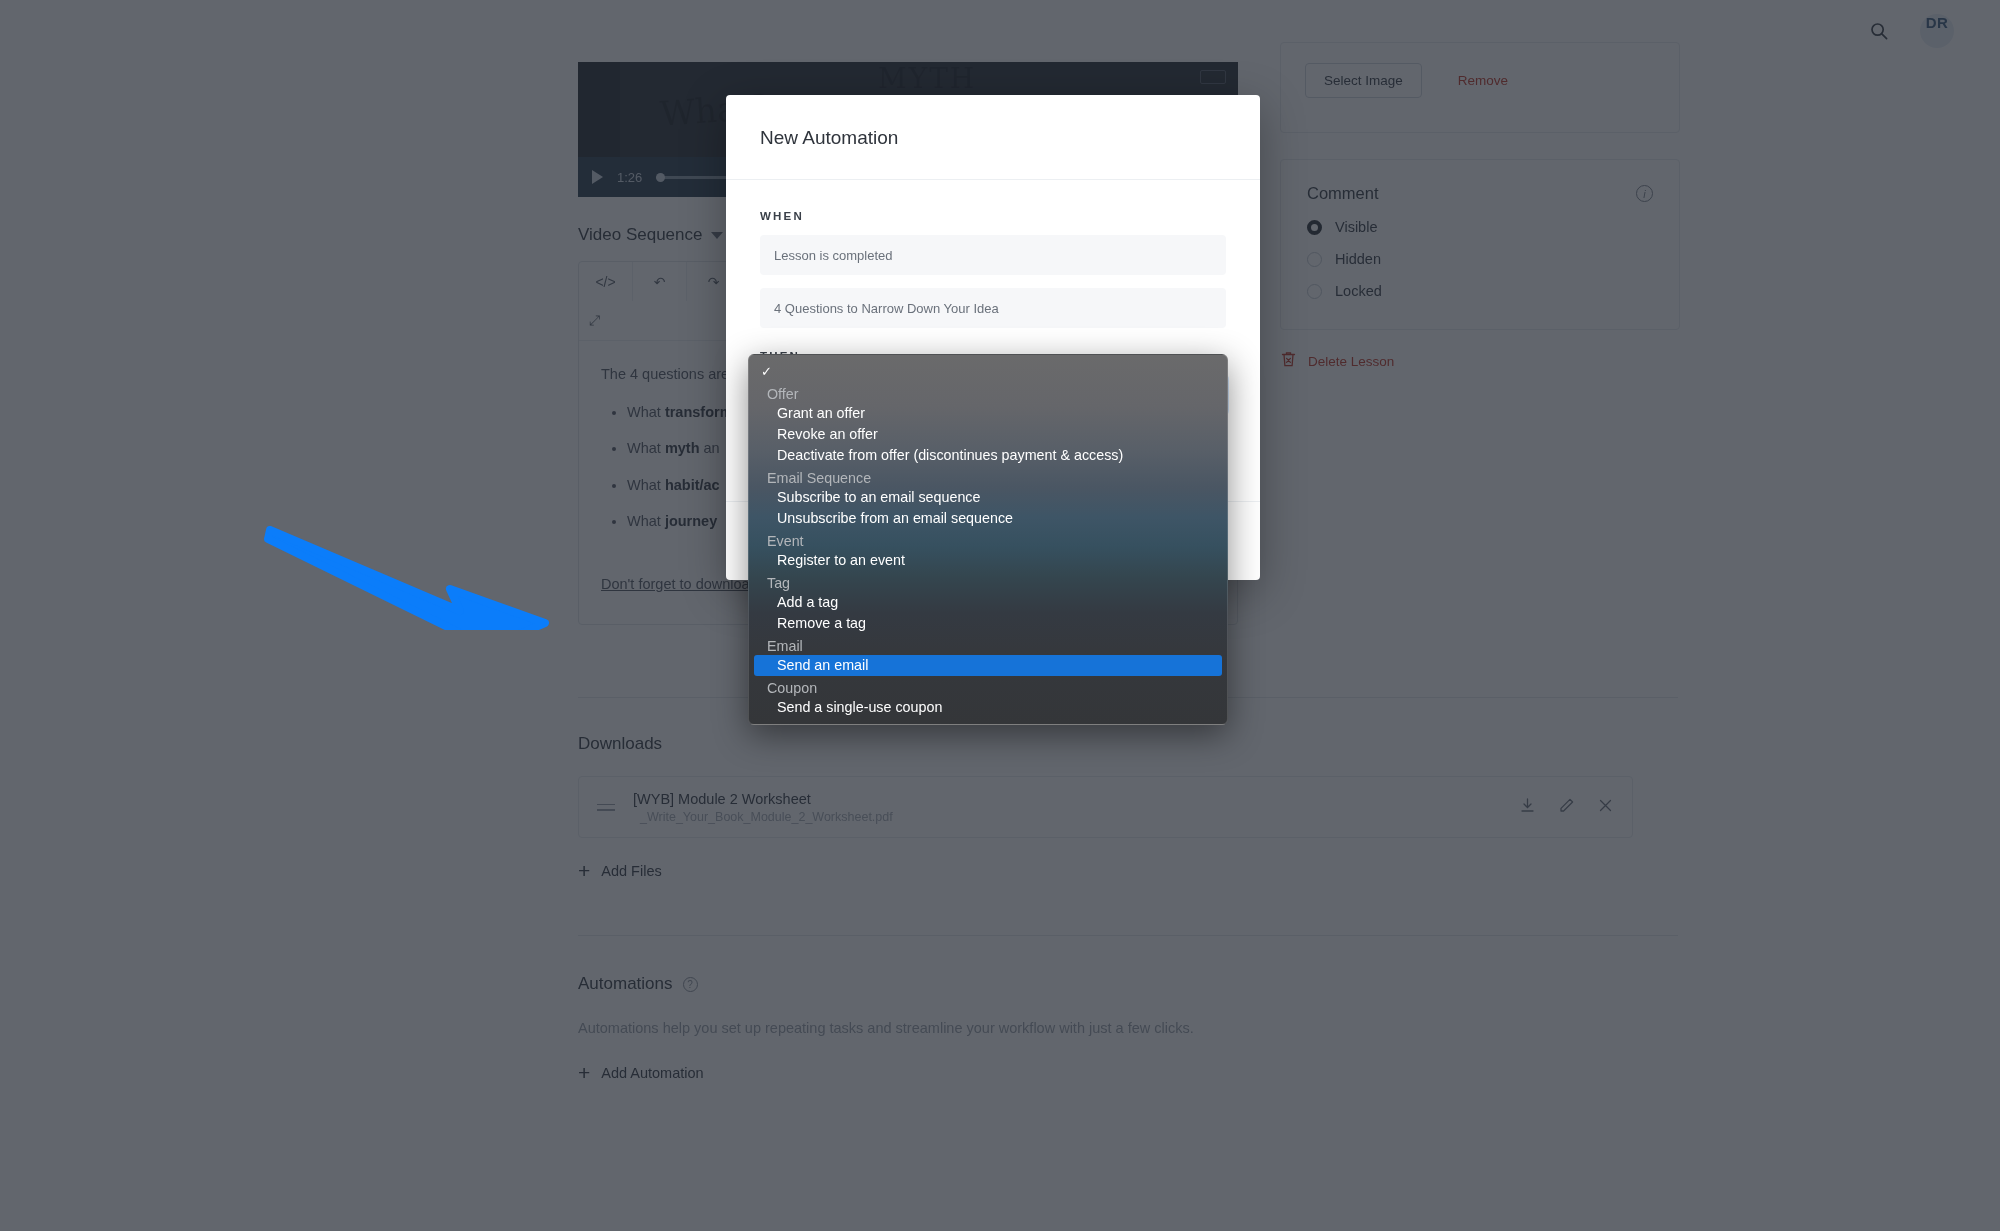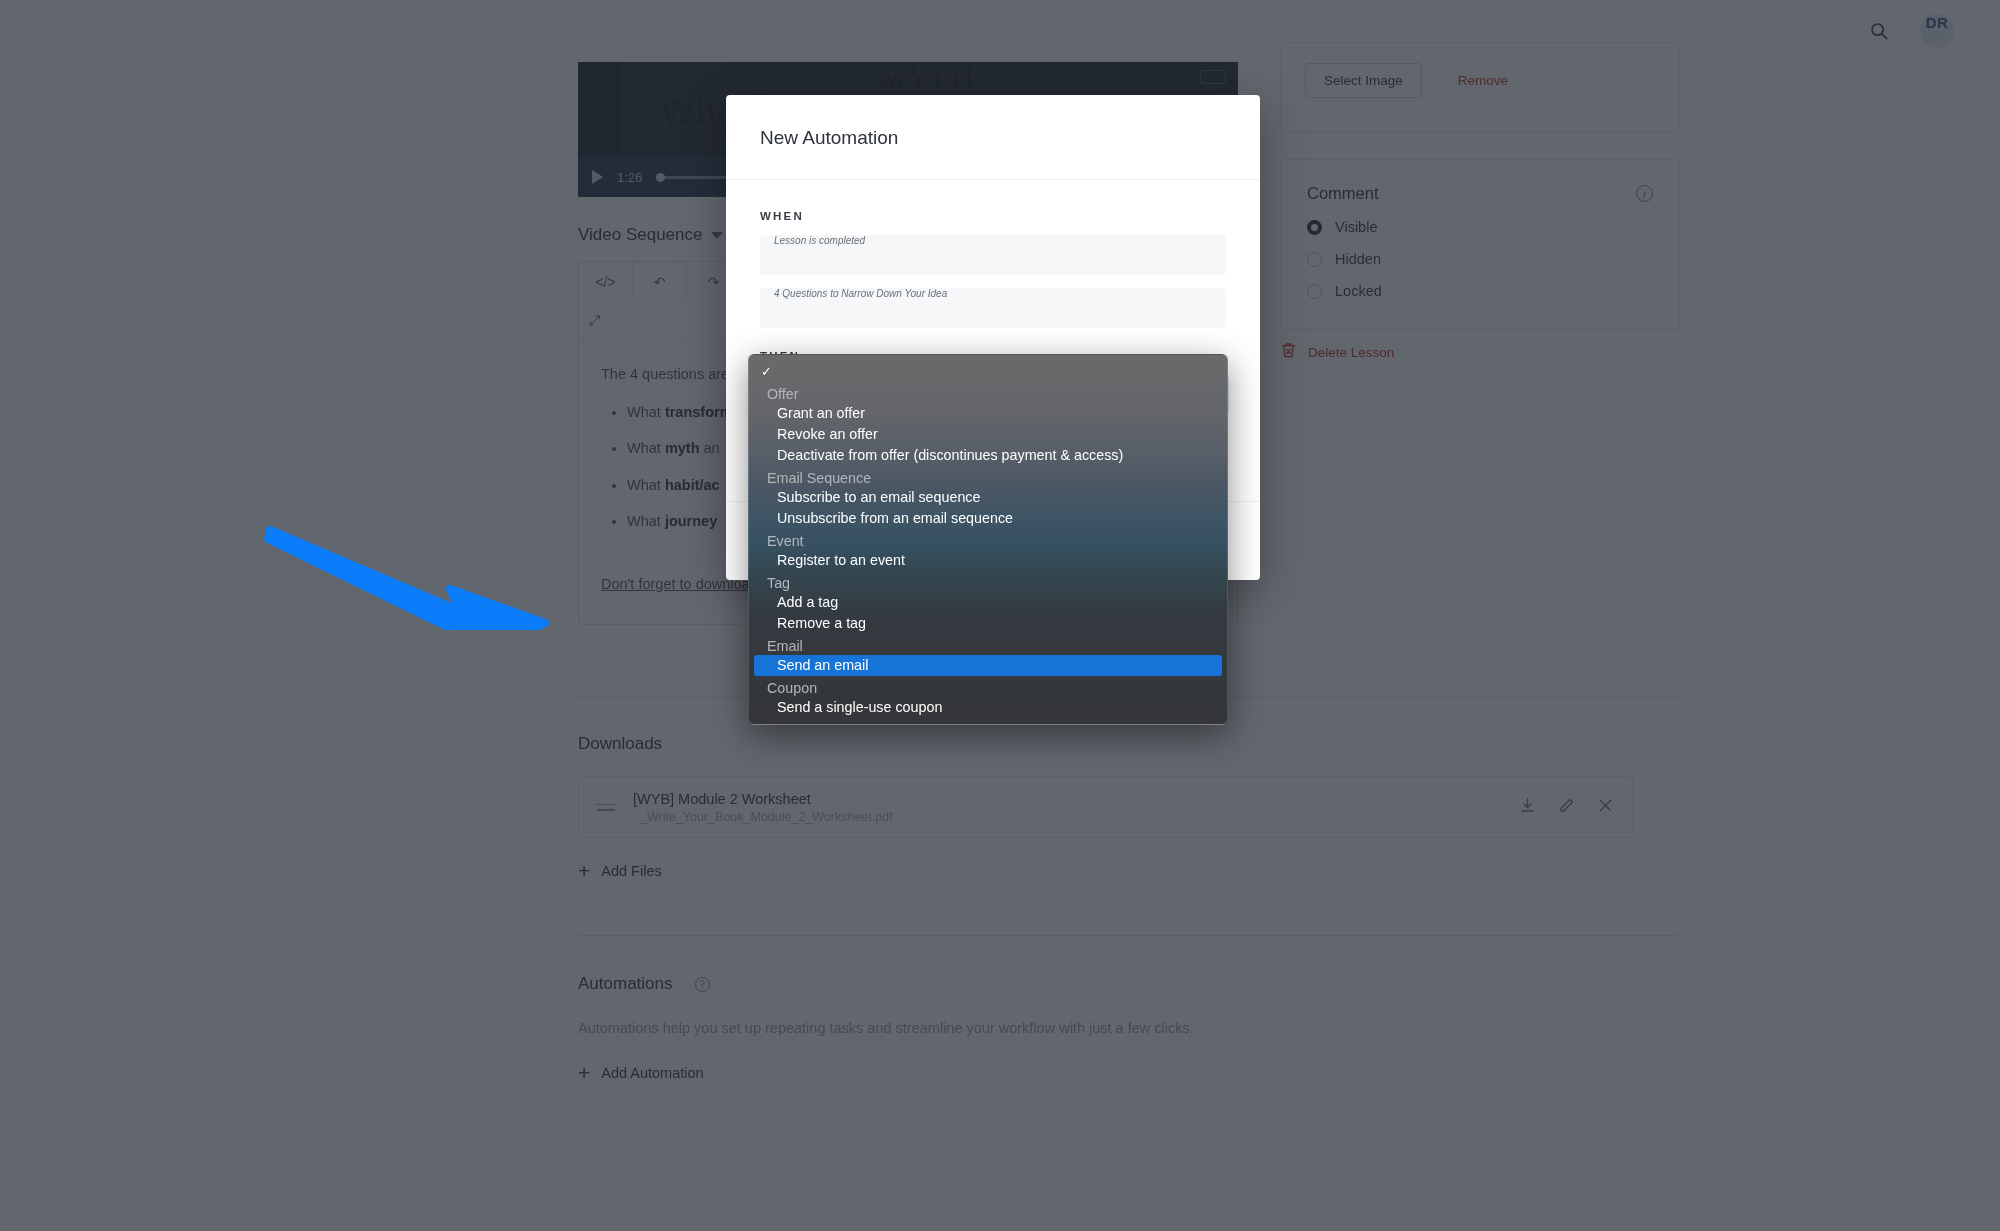--- a/index.html
+++ b/index.html
@@ -111,43 +111,43 @@
   
   .rail { position: absolute; top: 62px; left: 1280px; width: 400px; }
   .card { border: 1px solid #e6e9ed; border-radius: 4px; background: #fff; padding: 20px 24px; }
   .btn-outline { border: 1px solid #cfd5dc; border-radius: 4px; padding: 9px 18px; font-size: 13.5px; color: #3b414a; background: #fff; cursor: pointer; }
   .link-danger { color: #c0392b; font-size: 13.5px; cursor: pointer; }
   .card-title { font-size: 16.5px; color: #3a4049; }
   .radio-row { display: flex; align-items: center; gap: 13px; margin-top: 16px; font-size: 14.5px; color: #3b414a; cursor: pointer; }
   .radio { width: 15px; height: 15px; border-radius: 50%; border: 1.5px solid #c3c9d1; }
   .radio.on { border: 4.5px solid #2e333b; }
   .info-i { width: 17px; height: 17px; border: 1.3px solid #7e858f; border-radius: 50%; font-size: 11px; color: #7e858f; display: flex; align-items: center; justify-content: center; font-style: italic; }
-  .delete-row { display: flex; align-items: center; gap: 11px; margin-top: 11px; }
+  .delete-row { display: flex; align-items: center; gap: 11px; margin-top: 20px; }
 
   
   #scrim {
     position: absolute; inset: 0;
     background: rgba(32,37,47,0.70);
   }
 
   
   #modal {
     position: absolute; left: 726px; top: 95px; width: 534px;
     background: #fff; border-radius: 4px;
     box-shadow: 0 12px 46px rgba(0,0,0,.30);
     overflow: hidden;
   }
   .modal-head { padding: 32px 34px 30px 34px; border-bottom: 1px solid #eceff2; }
   .modal-title { font-size: 19px; color: #2f343c; }
   .modal-body { padding: 30px 34px 30px 34px; }
   .label-caps { font-size: 11.5px; letter-spacing: 2.2px; color: #3a4049; font-weight: 600; }
   .field {
     margin-top: 13px; height: 40px; background: #f6f7f9; border-radius: 4px;
-    display: flex; align-items: flex-start; padding: 0 14px;
-    color: #6a717b; font-size: 10px; font-style: italic;
+    display: flex; align-items: center; padding: 0 14px;
+    color: #6a717b; font-size: 13px;
   }
   .select-focus {
     margin-top: 13px; height: 40px; background: #fff;
     border: 1.6px solid #2f85e8; border-radius: 5px;
     box-shadow: 0 0 0 3px rgba(47,133,232,.22);
     display: flex; align-items: center; justify-content: flex-end; padding: 0 12px;
   }
   .chev-sm { width: 0; height: 0; border-left: 5px solid transparent; border-right: 5px solid transparent; border-top: 6px solid #6c737e; }
   .field-ghost { margin-top: 16px; height: 40px; border: 1px solid #dfe3e8; border-radius: 4px; }
   .modal-foot { border-top: 1px solid #eceff2; padding: 20px 34px; display: flex; justify-content: flex-end; gap: 14px; }
@@ -278,21 +278,21 @@
     </div>
 
     <div class="add-link">
       <span class="plus">+</span>
       <span>Add Files</span>
     </div>
 
     <div style="height:54px"></div>
     <div class="sep"></div>
 
-    <div style="margin-top:38px;display:flex;align-items:center;gap:22px">
+    <div style="margin-top:38px;display:flex;align-items:center;gap:10px">
       <span class="h-sec">Automations</span>
       <span class="help-circle">?</span>
     </div>
     <div class="muted-p">Automations help you set up repeating tasks and streamline your workflow with just a few clicks.</div>
     <div class="add-link" style="margin-top:26px">
       <span class="plus">+</span>
       <span>Add Automation</span>
     </div>
   </div>
 

